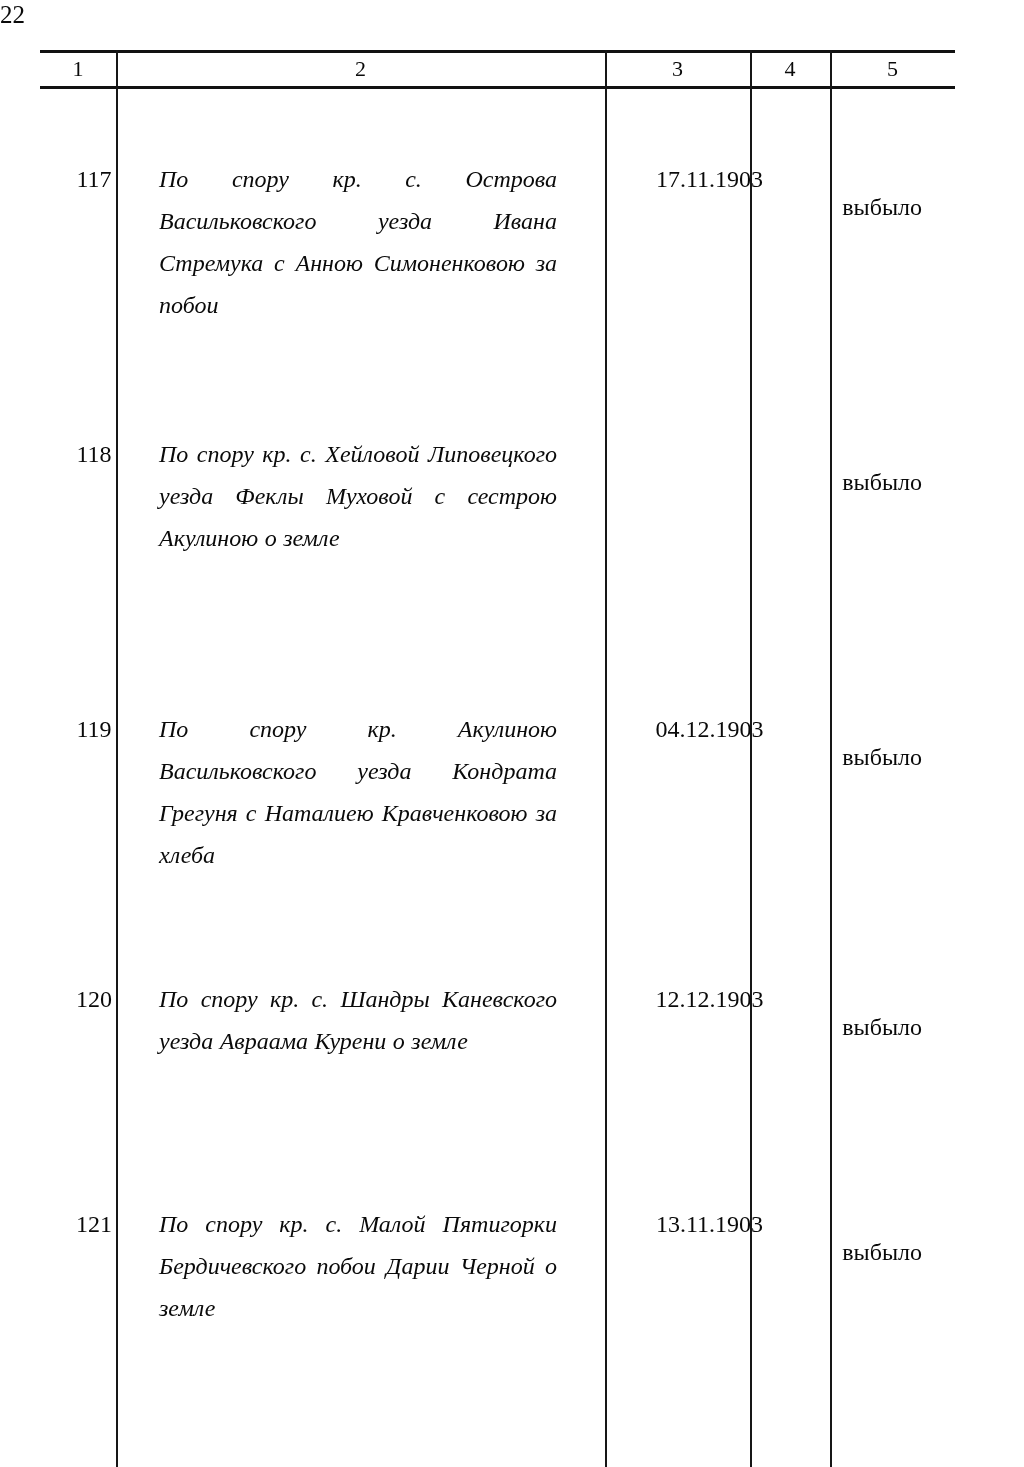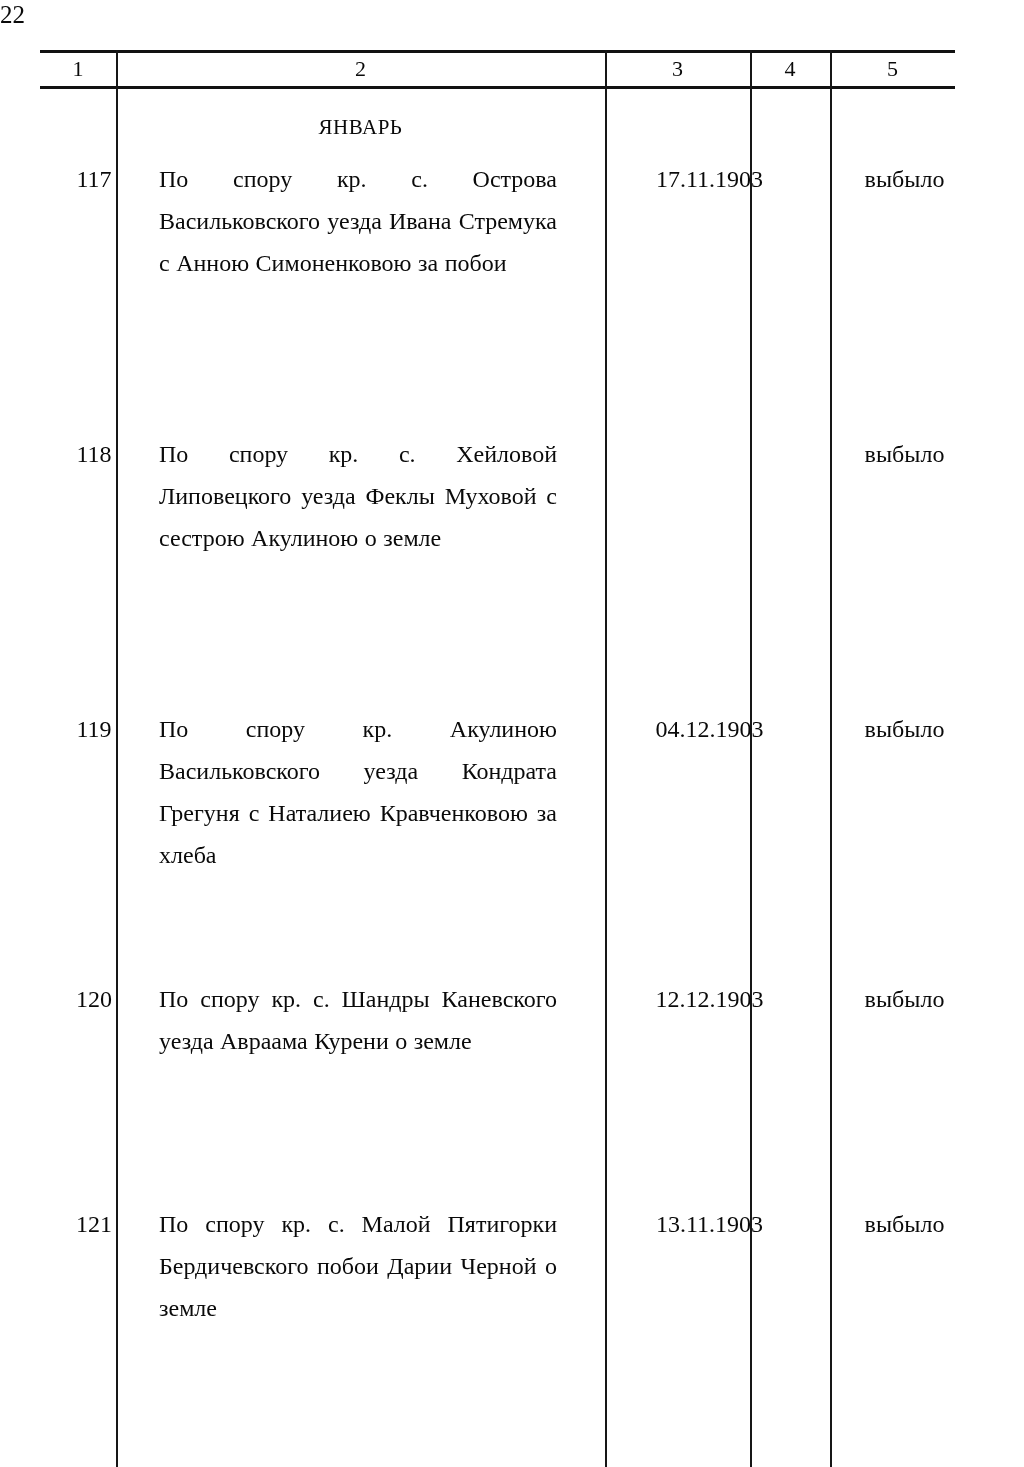--- a/index.html
+++ b/index.html
@@ -114,36 +114,38 @@
   }
   .cell-desc {
     left: 76px;
     width: 489px;
     padding: 0 48px 0 43px;
     box-sizing: border-box;
     text-align: justify;
     text-align-last: left;
     text-justify: inter-word;
     word-spacing: 0.5px;
+    font-style: italic;
   }
   .cell-date {
     left: 565px;
     width: 145px;
     text-align: center;
     margin-left: 32px;
   }
   .cell-col4 {
     left: 710px;
     width: 80px;
     text-align: center;
   }
   .cell-status {
-    left: 802px;
+    left: 757px;
     width: 125px;
-    text-align: center;
+    text-align: right;
+    margin-top: 28px;
   }
 </style>
 </head>
 <body>
 
 <div class="folio">22</div>
 
 <div class="table-wrap">
 
   <div class="hline top"></div>
@@ -155,21 +157,20 @@
   <div class="vline v4"></div>
 
   <div class="head-row">
     <div class="head-cell hc1">1</div>
     <div class="head-cell hc2">2</div>
     <div class="head-cell hc3">3</div>
     <div class="head-cell hc4">4</div>
     <div class="head-cell hc5">5</div>
   </div>
 
-  <div class="month">ЯНВАРЬ</div>
 
   <div class="row" id="row-0" style="top:108px;">
     <div class="cell cell-num">117</div>
     <div class="cell cell-desc">По спору кр. с. Острова Васильковского уезда Ивана Стремука с Анною Симоненковою за побои</div>
     <div class="cell cell-date">17.11.1903</div>
     <div class="cell cell-col4"></div>
     <div class="cell cell-status">выбыло</div>
   </div>
 
   <div class="row" id="row-1" style="top:383px;">

